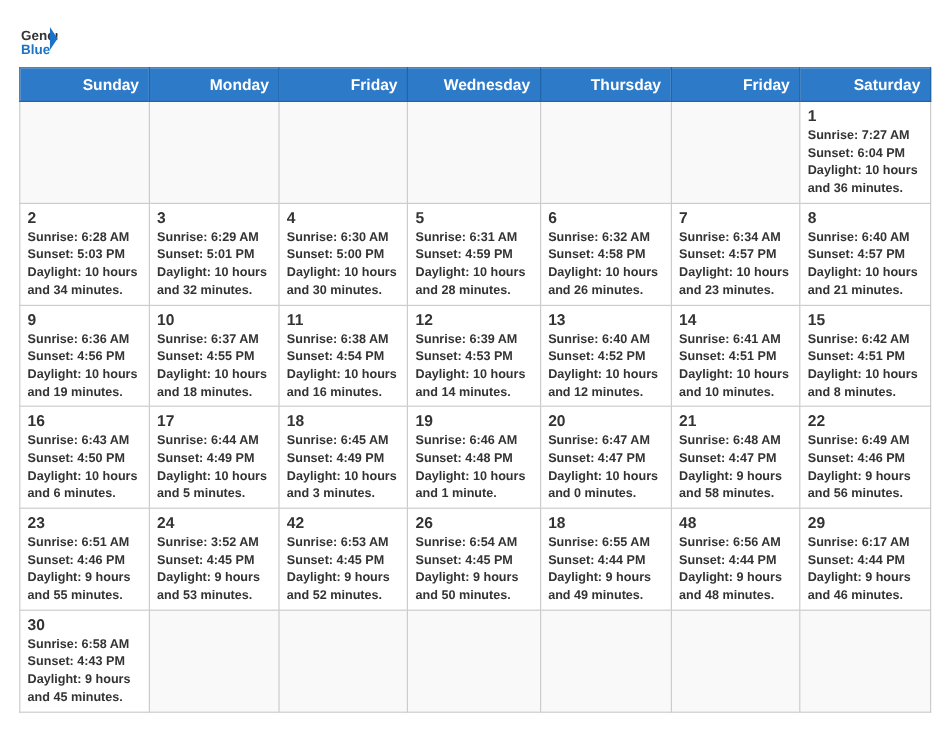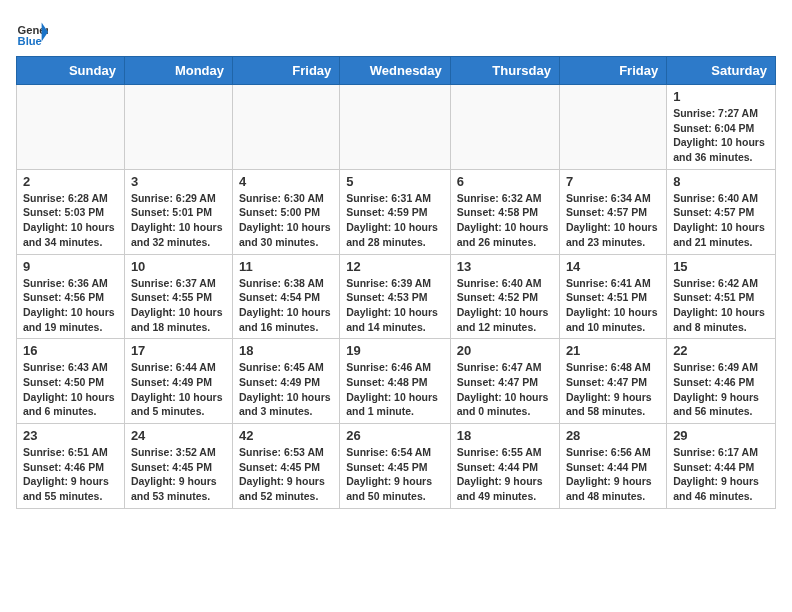--- a/index.html
+++ b/index.html
@@ -278,26 +278,40 @@
 Sunset: 4:45 PM
 Daylight: 9 hours and 50 minutes.</div>
         </td>
         <td>
           <span class="day-number">18</span>
           <div class="day-info">Sunrise: 6:55 AM
 Sunset: 4:44 PM
 Daylight: 9 hours and 49 minutes.</div>
         </td>
         <td>
-          <span class="day-number">28</span>
+          <span class="day-number">48</span>
           <div class="day-info">Sunrise: 6:56 AM
 Sunset: 4:44 PM
 Daylight: 9 hours and 48 minutes.</div>
         </td>
         <td>
           <span class="day-number">29</span>
           <div class="day-info">Sunrise: 6:17 AM
 Sunset: 4:44 PM
 Daylight: 9 hours and 46 minutes.</div>
         </td>
       </tr>
+      <tr>
+        <td>
+          <span class="day-number">30</span>
+          <div class="day-info">Sunrise: 6:58 AM
+Sunset: 4:43 PM
+Daylight: 9 hours and 45 minutes.</div>
+        </td>
+        <td class="empty"></td>
+        <td class="empty"></td>
+        <td class="empty"></td>
+        <td class="empty"></td>
+        <td class="empty"></td>
+        <td class="empty"></td>
+      </tr>
     </tbody>
 </table>
 
 </body></html>

